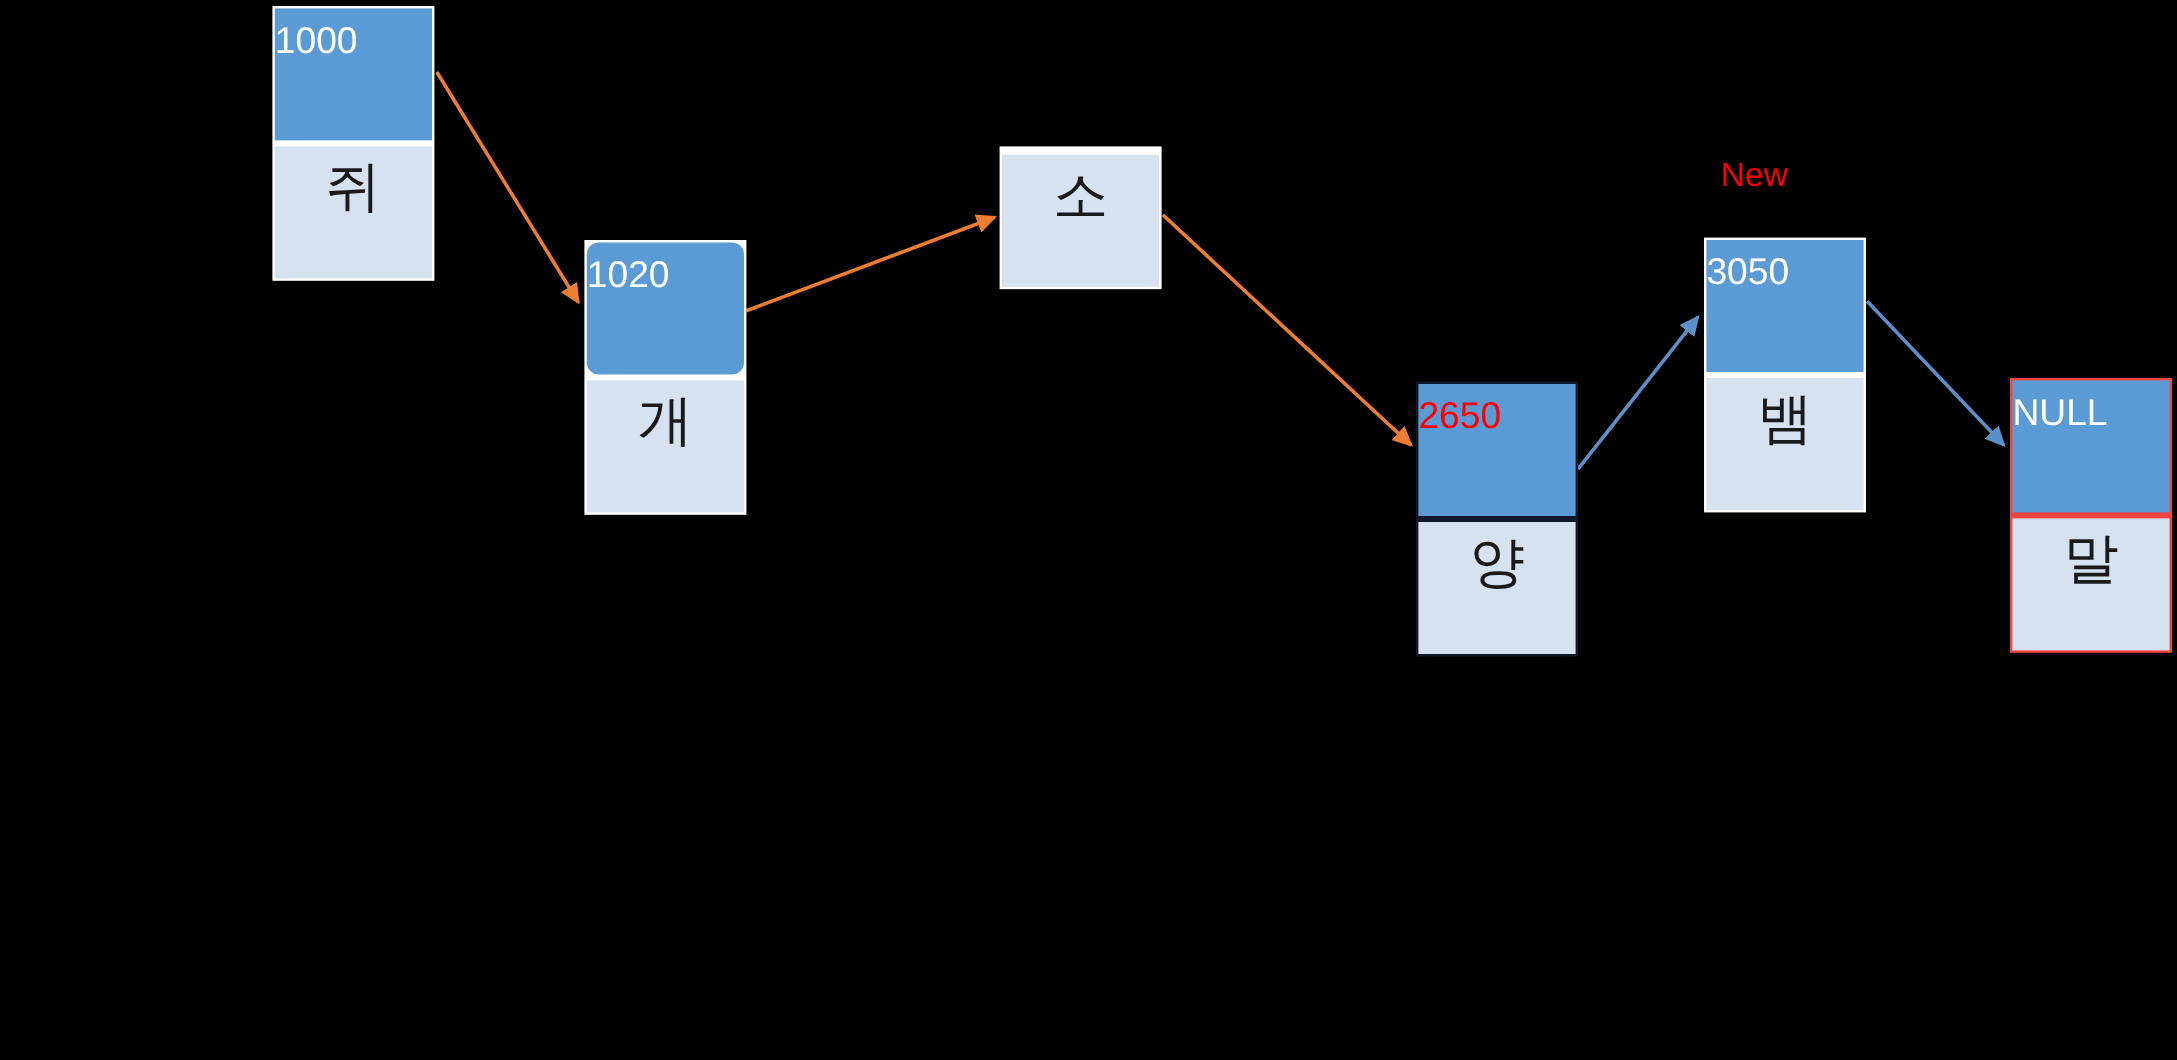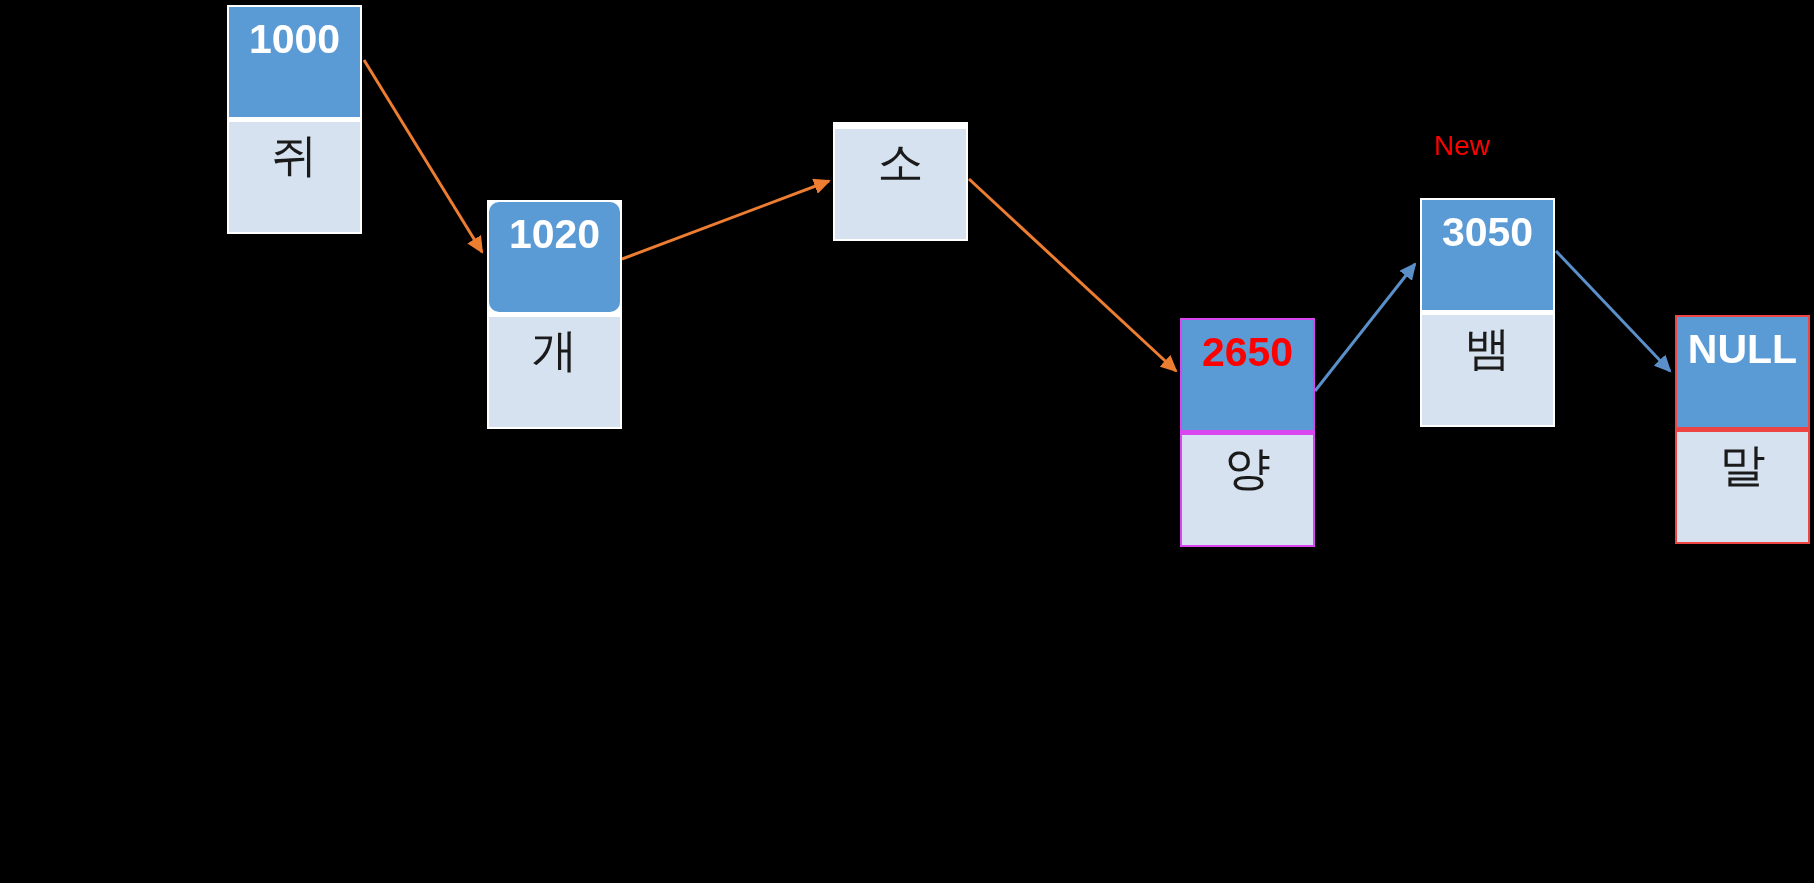--- a/index.html
+++ b/index.html
@@ -13,23 +13,22 @@
   .node{
     position:absolute;
     width:131px;
     padding:2px;
     background:#ffffff;
     box-sizing:content-box;
   }
   .node-addr{
     height:100px;
     padding-top:10px;
-    text-align:center;
-    font-size:41px;
-    font-weight:bold;
+    font-size:31px;
+    font-weight:normal;
     line-height:1.1;
     letter-spacing:0px;
   }
   .node-label{
     height:102px;
     margin-top:5px;
     padding-top:8px;
     text-align:center;
     font-size:46px;
     line-height:1.1;
@@ -67,21 +66,21 @@
         <div class="node-addr" style="background: rgb(91, 155, 213); color: rgb(255, 255, 255);">1000</div>
         <div class="node-label" style="background: rgb(214, 226, 240); color: rgb(26, 26, 26);">쥐</div>
       </div>
       <div class="node" style="left: 487px; top: 200px; background: rgb(255, 255, 255);">
         <div class="node-addr" style="background: rgb(91, 155, 213); color: rgb(255, 255, 255); border-radius: 10px;">1020</div>
         <div class="node-label" style="background: rgb(214, 226, 240); color: rgb(26, 26, 26);">개</div>
       </div>
       <div class="node" style="left: 833px; top: 122px; background: rgb(255, 255, 255);">
         <div class="node-label" style="background: rgb(214, 226, 240); color: rgb(26, 26, 26);">소</div>
       </div>
-      <div class="node" style="left: 1180px; top: 318px; background: #d946ef;">
+      <div class="node" style="left: 1180px; top: 318px; background: #0f172a;">
         <div class="node-addr" style="background: rgb(91, 155, 213); color: rgb(255, 0, 0);">2650</div>
         <div class="node-label" style="background: rgb(214, 226, 240); color: rgb(26, 26, 26);">양</div>
       </div>
       <div class="node" style="left: 1420px; top: 198px; background: rgb(255, 255, 255);">
         <div class="node-addr" style="background: rgb(91, 155, 213); color: rgb(255, 255, 255);">3050</div>
         <div class="node-label" style="background: rgb(214, 226, 240); color: rgb(26, 26, 26);">뱀</div>
       </div>
       <div class="node" style="left: 1675px; top: 315px; background: #ef4444;">
         <div class="node-addr" style="background: rgb(91, 155, 213); color: rgb(255, 255, 255);">NULL</div>
         <div class="node-label" style="background: rgb(214, 226, 240); color: rgb(26, 26, 26);">말</div>

